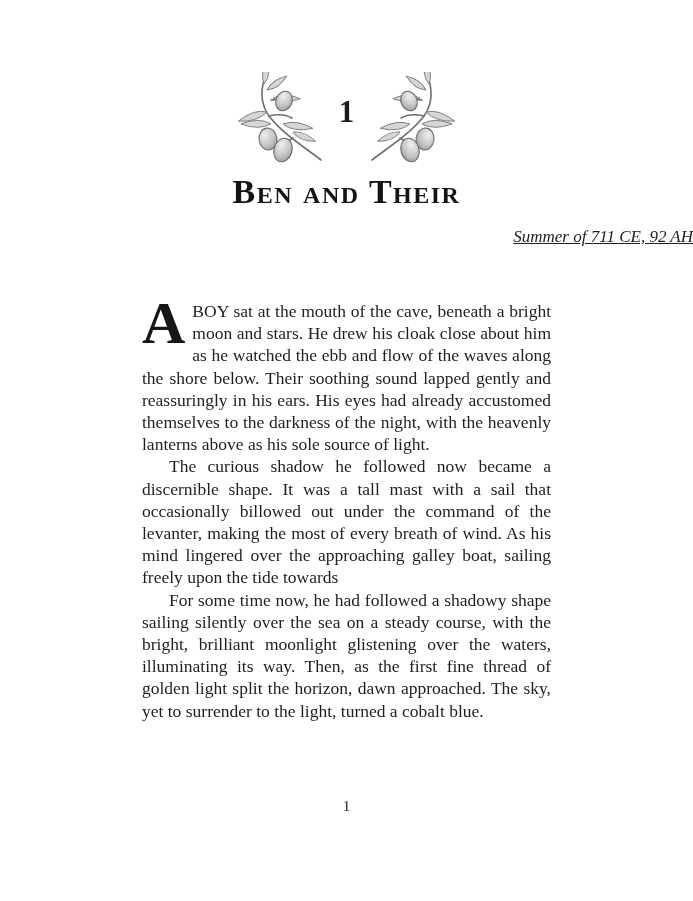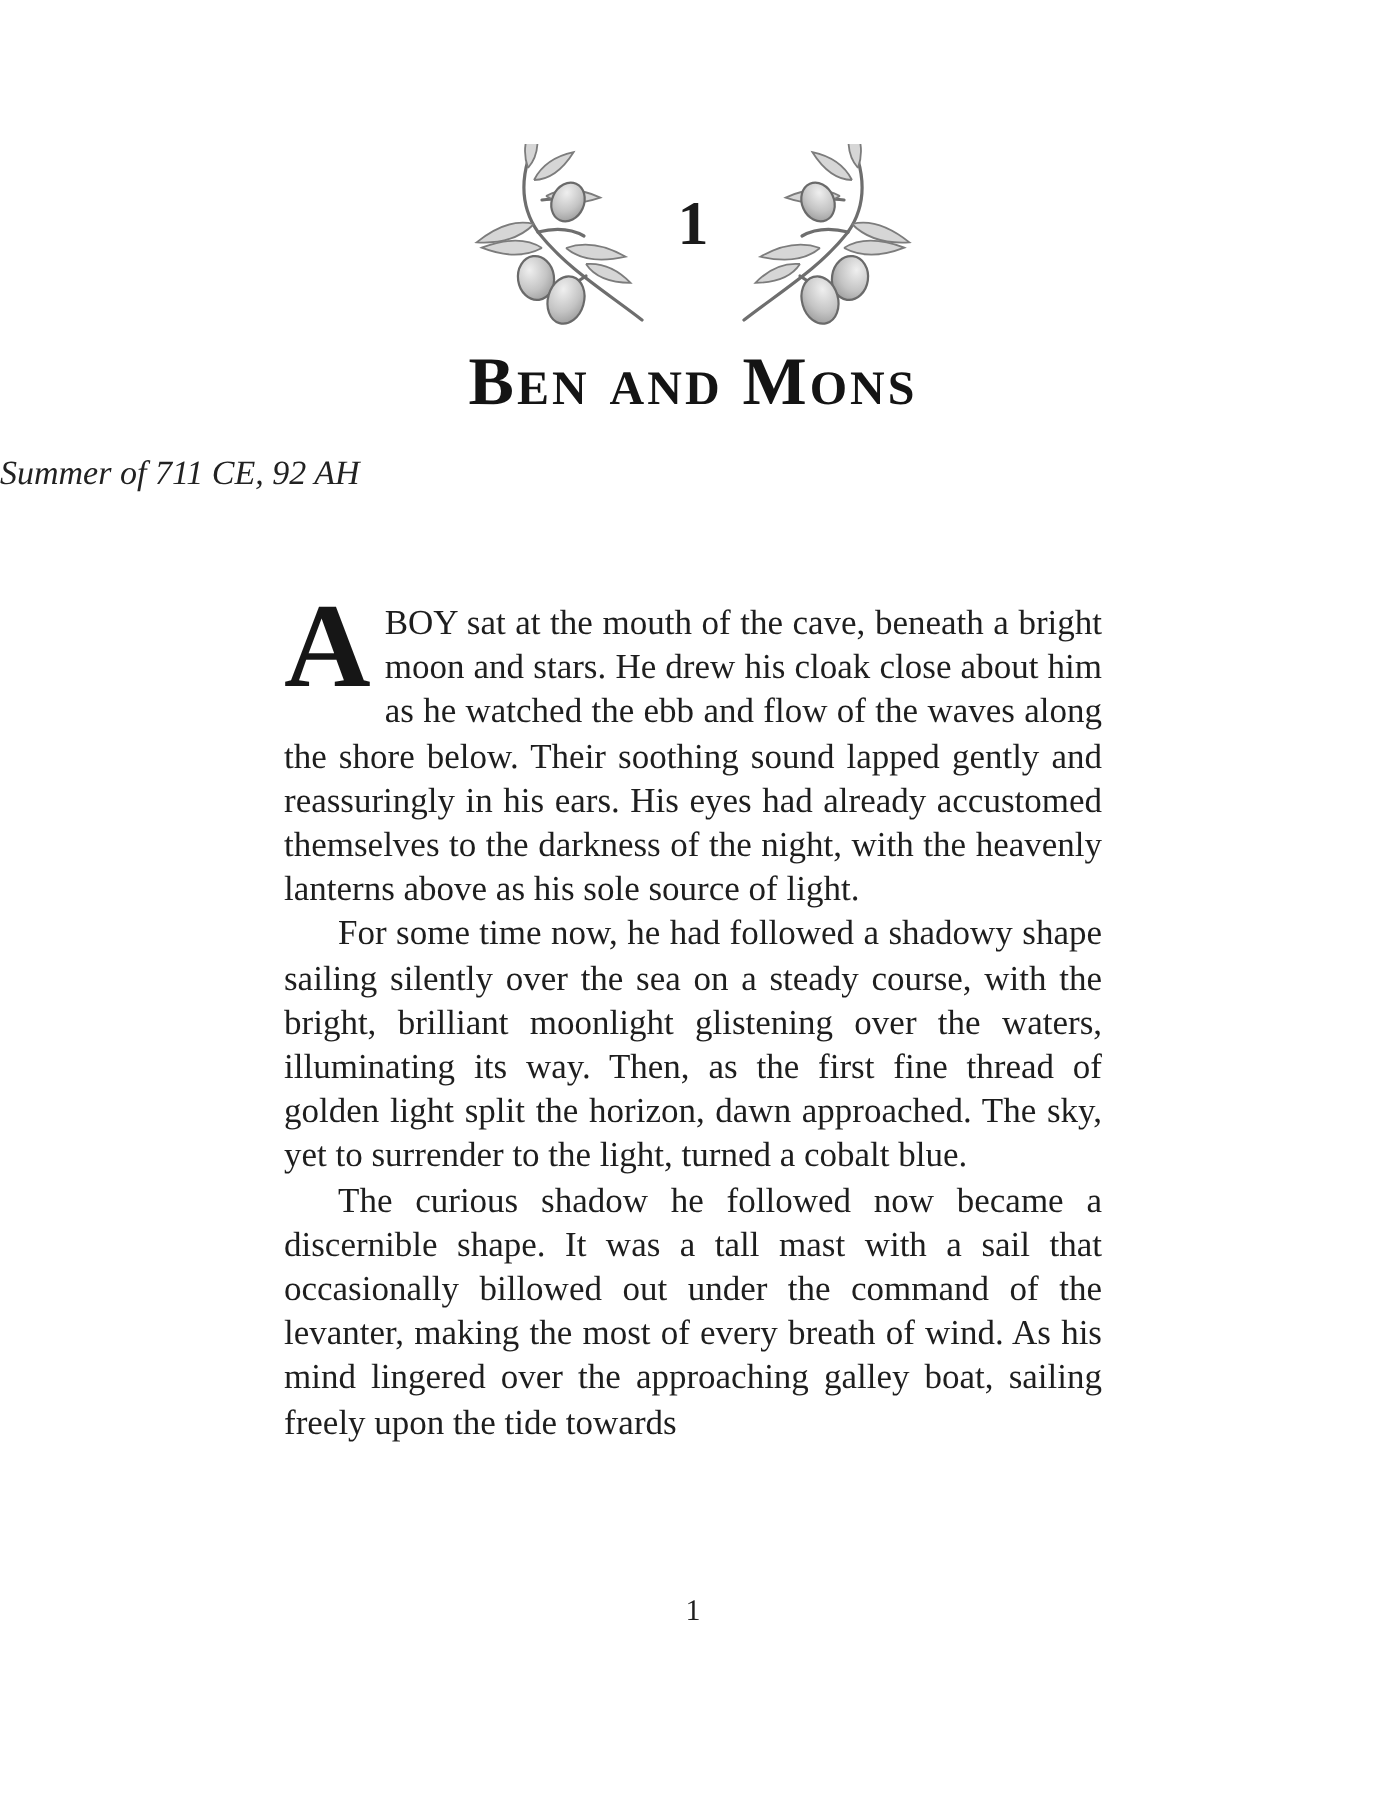--- a/index.html
+++ b/index.html
@@ -44,25 +44,26 @@
     text-align: center;
     font-variant: small-caps;
     font-weight: bold;
     font-size: 34px;
     letter-spacing: 1.5px;
     color: #141414;
     line-height: 40px;
   }
   .chapter-subtitle {
     margin-top: 14px;
-    text-align: left;
+    text-align: right;
     font-style: italic;
     font-size: 17px;
     line-height: 22px;
     color: #222222;
+    text-decoration: underline;
   }
   
   .body-text {
     width: 409px;
     margin: 52px auto 0 auto;
     font-size: 17.5px;
     line-height: 22.2px;
     text-align: justify;
     color: #1e1e1e;
   }
@@ -151,29 +152,29 @@
       </g>
       <g fill="url(#oliveGrad)" stroke="#6a6a6a" stroke-width="1.1">
         <ellipse cx="47" cy="29" rx="8" ry="10" transform="rotate(24 47 29)"></ellipse>
         <ellipse cx="31" cy="67" rx="9" ry="11" transform="rotate(-8 31 67)"></ellipse>
         <ellipse cx="46" cy="78" rx="9" ry="12" transform="rotate(16 46 78)"></ellipse>
       </g>
     </svg>
 
   </div>
 
-  <h1 class="chapter-title">Ben and Mons</h1>
+  <h1 class="chapter-title">Ben and Their</h1>
 
   <div class="chapter-subtitle">
     <div>Summer of 711 CE, 92 AH</div>
   </div>
 
   <main class="body-text">
     <p><span class="dropcap">A</span><span>BOY sat at the mouth of the cave, beneath a bright moon and stars. He drew his cloak close about him as he watched the ebb and flow of the waves along the shore below. Their soothing sound lapped gently and reassuringly in his ears. His eyes had already accustomed themselves to the darkness of the night, with the heavenly lanterns above as his sole source of light.</span></p>
+    <p class="indented">The curious shadow he followed now became a discernible shape. It was a tall mast with a sail that occasionally billowed out under the command of the levanter, making the most of every breath of wind. As his mind lingered over the approaching galley boat, sailing freely upon the tide towards</p>
     <p class="indented">For some time now, he had followed a shadowy shape sailing silently over the sea on a steady course, with the bright, brilliant moonlight glistening over the waters, illuminating its way. Then, as the first fine thread of golden light split the horizon, dawn approached. The sky, yet to surrender to the light, turned a cobalt blue.</p>
-    <p class="indented">The curious shadow he followed now became a discernible shape. It was a tall mast with a sail that occasionally billowed out under the command of the levanter, making the most of every breath of wind. As his mind lingered over the approaching galley boat, sailing freely upon the tide towards</p>
   </main>
 
   <div class="page-footer">
     <span>1</span>
   </div>
 
 </div>
 
 </body></html>

